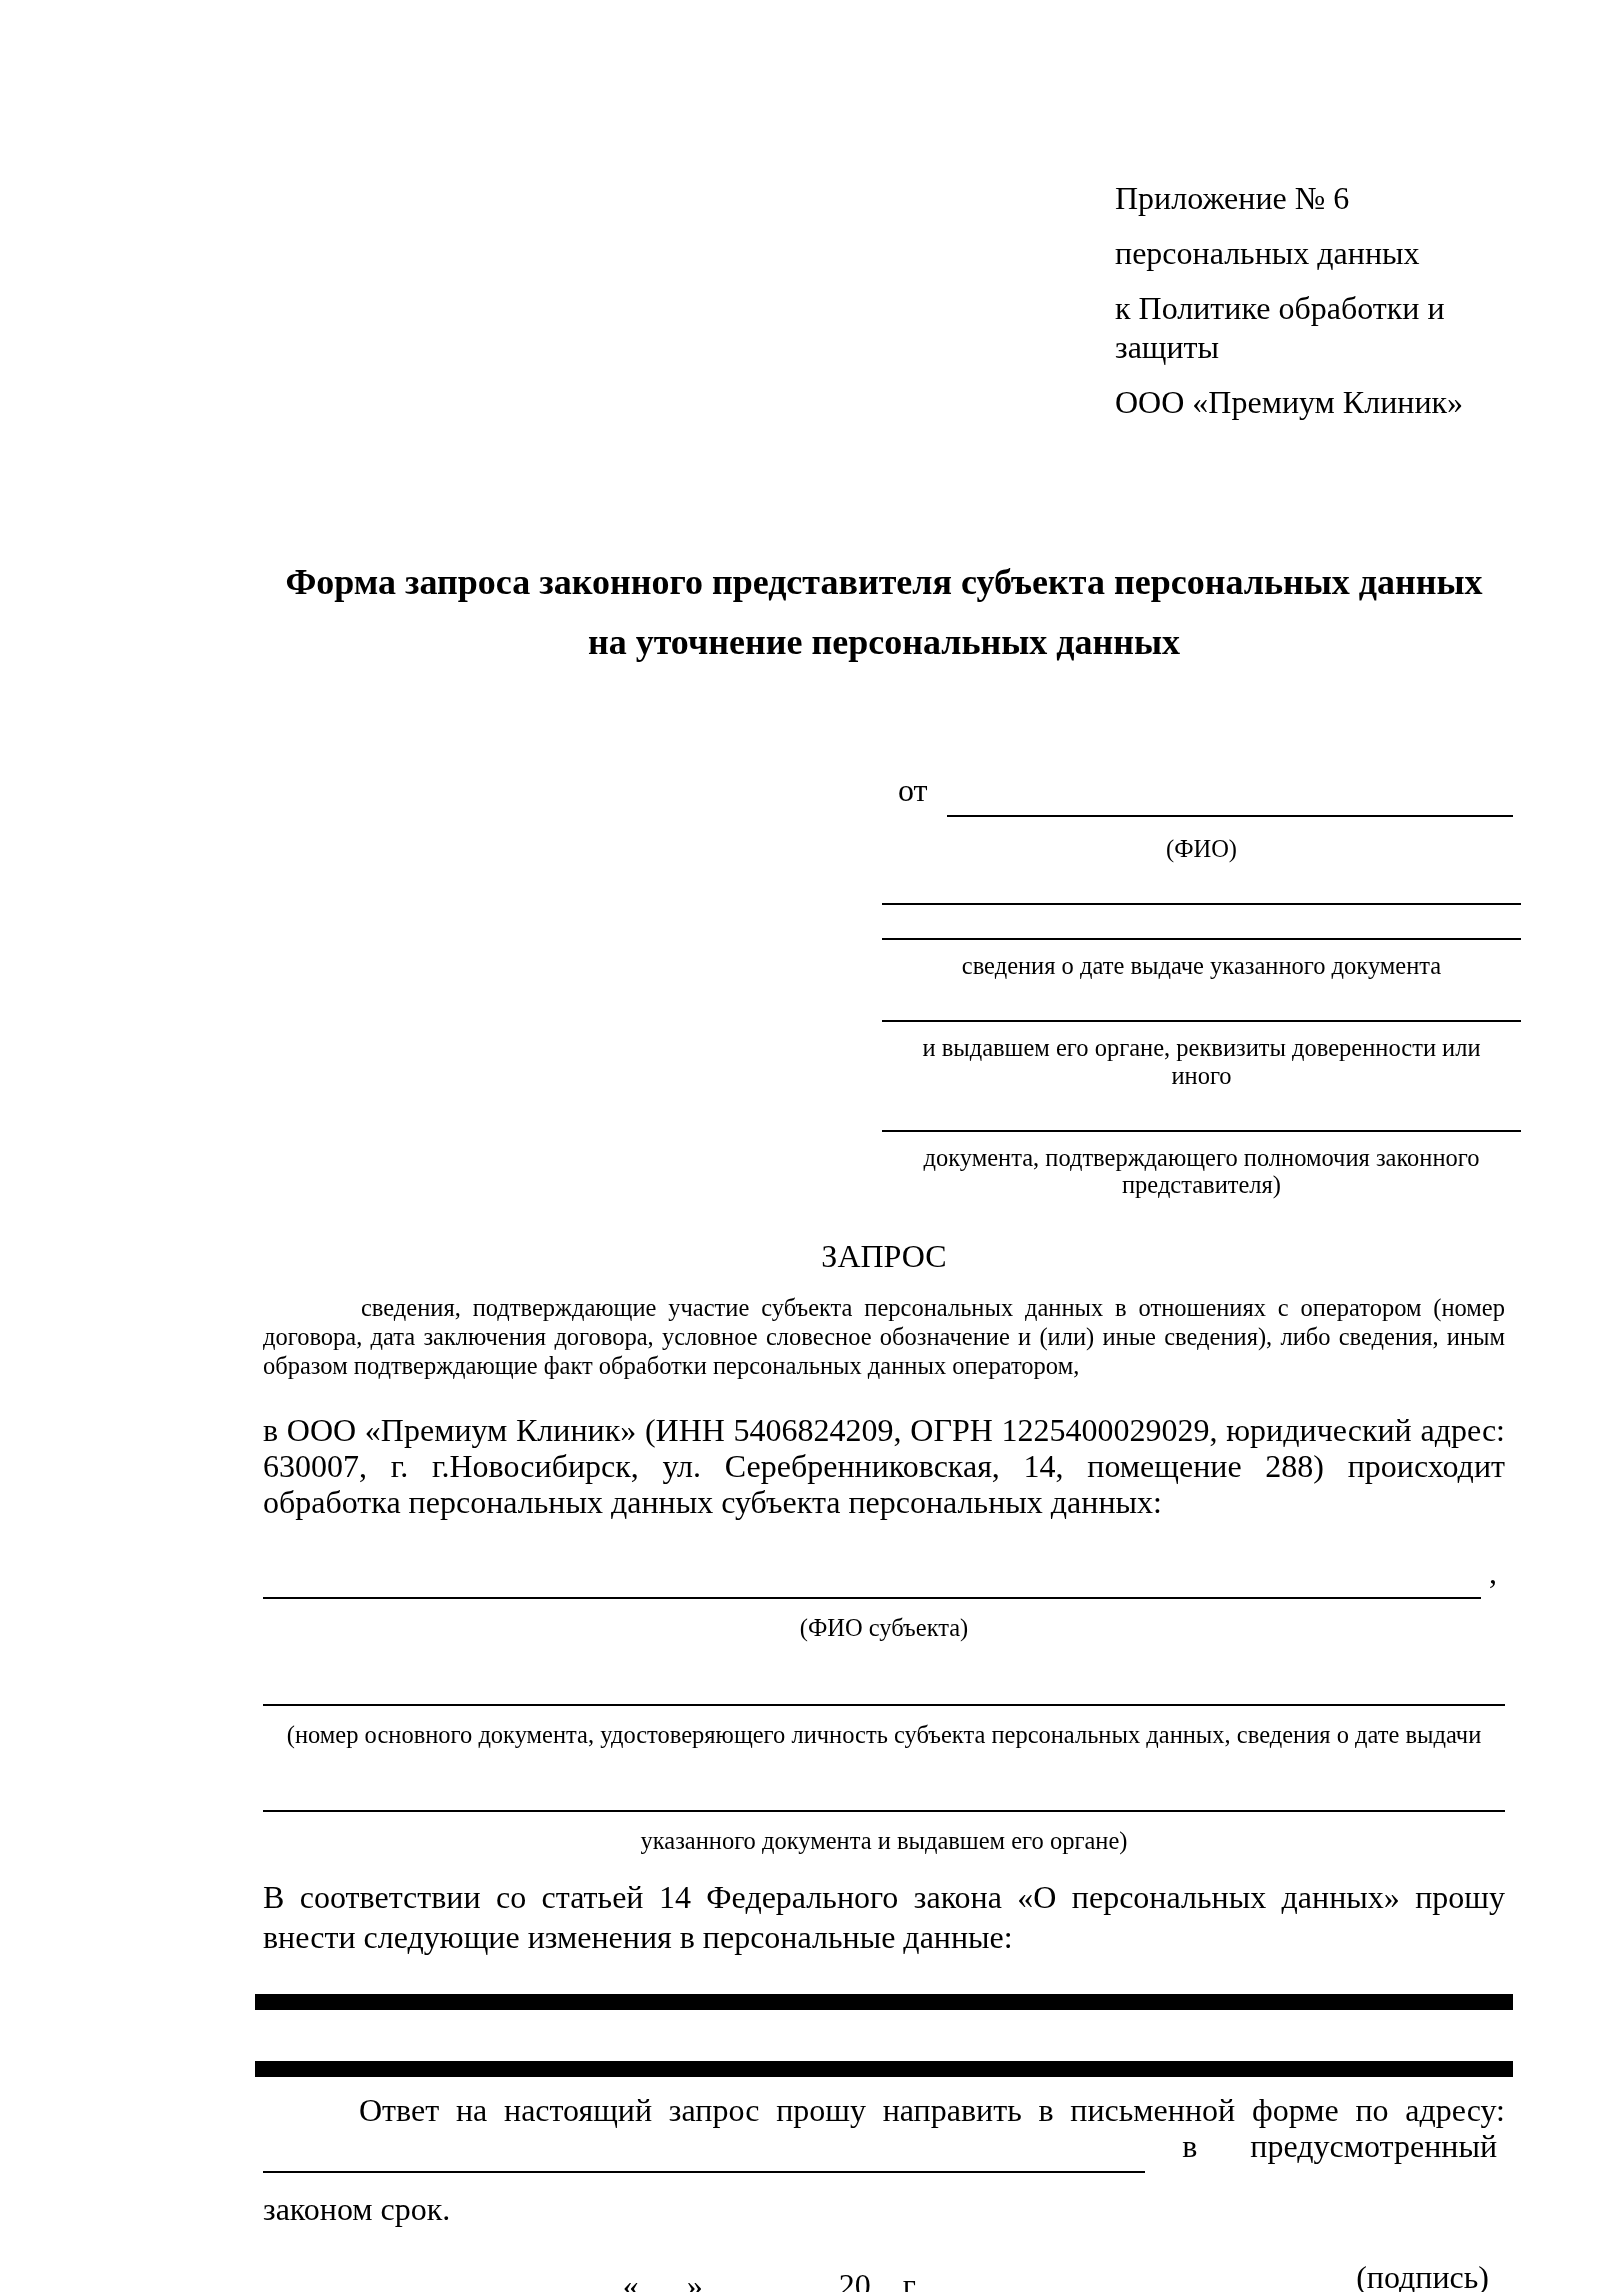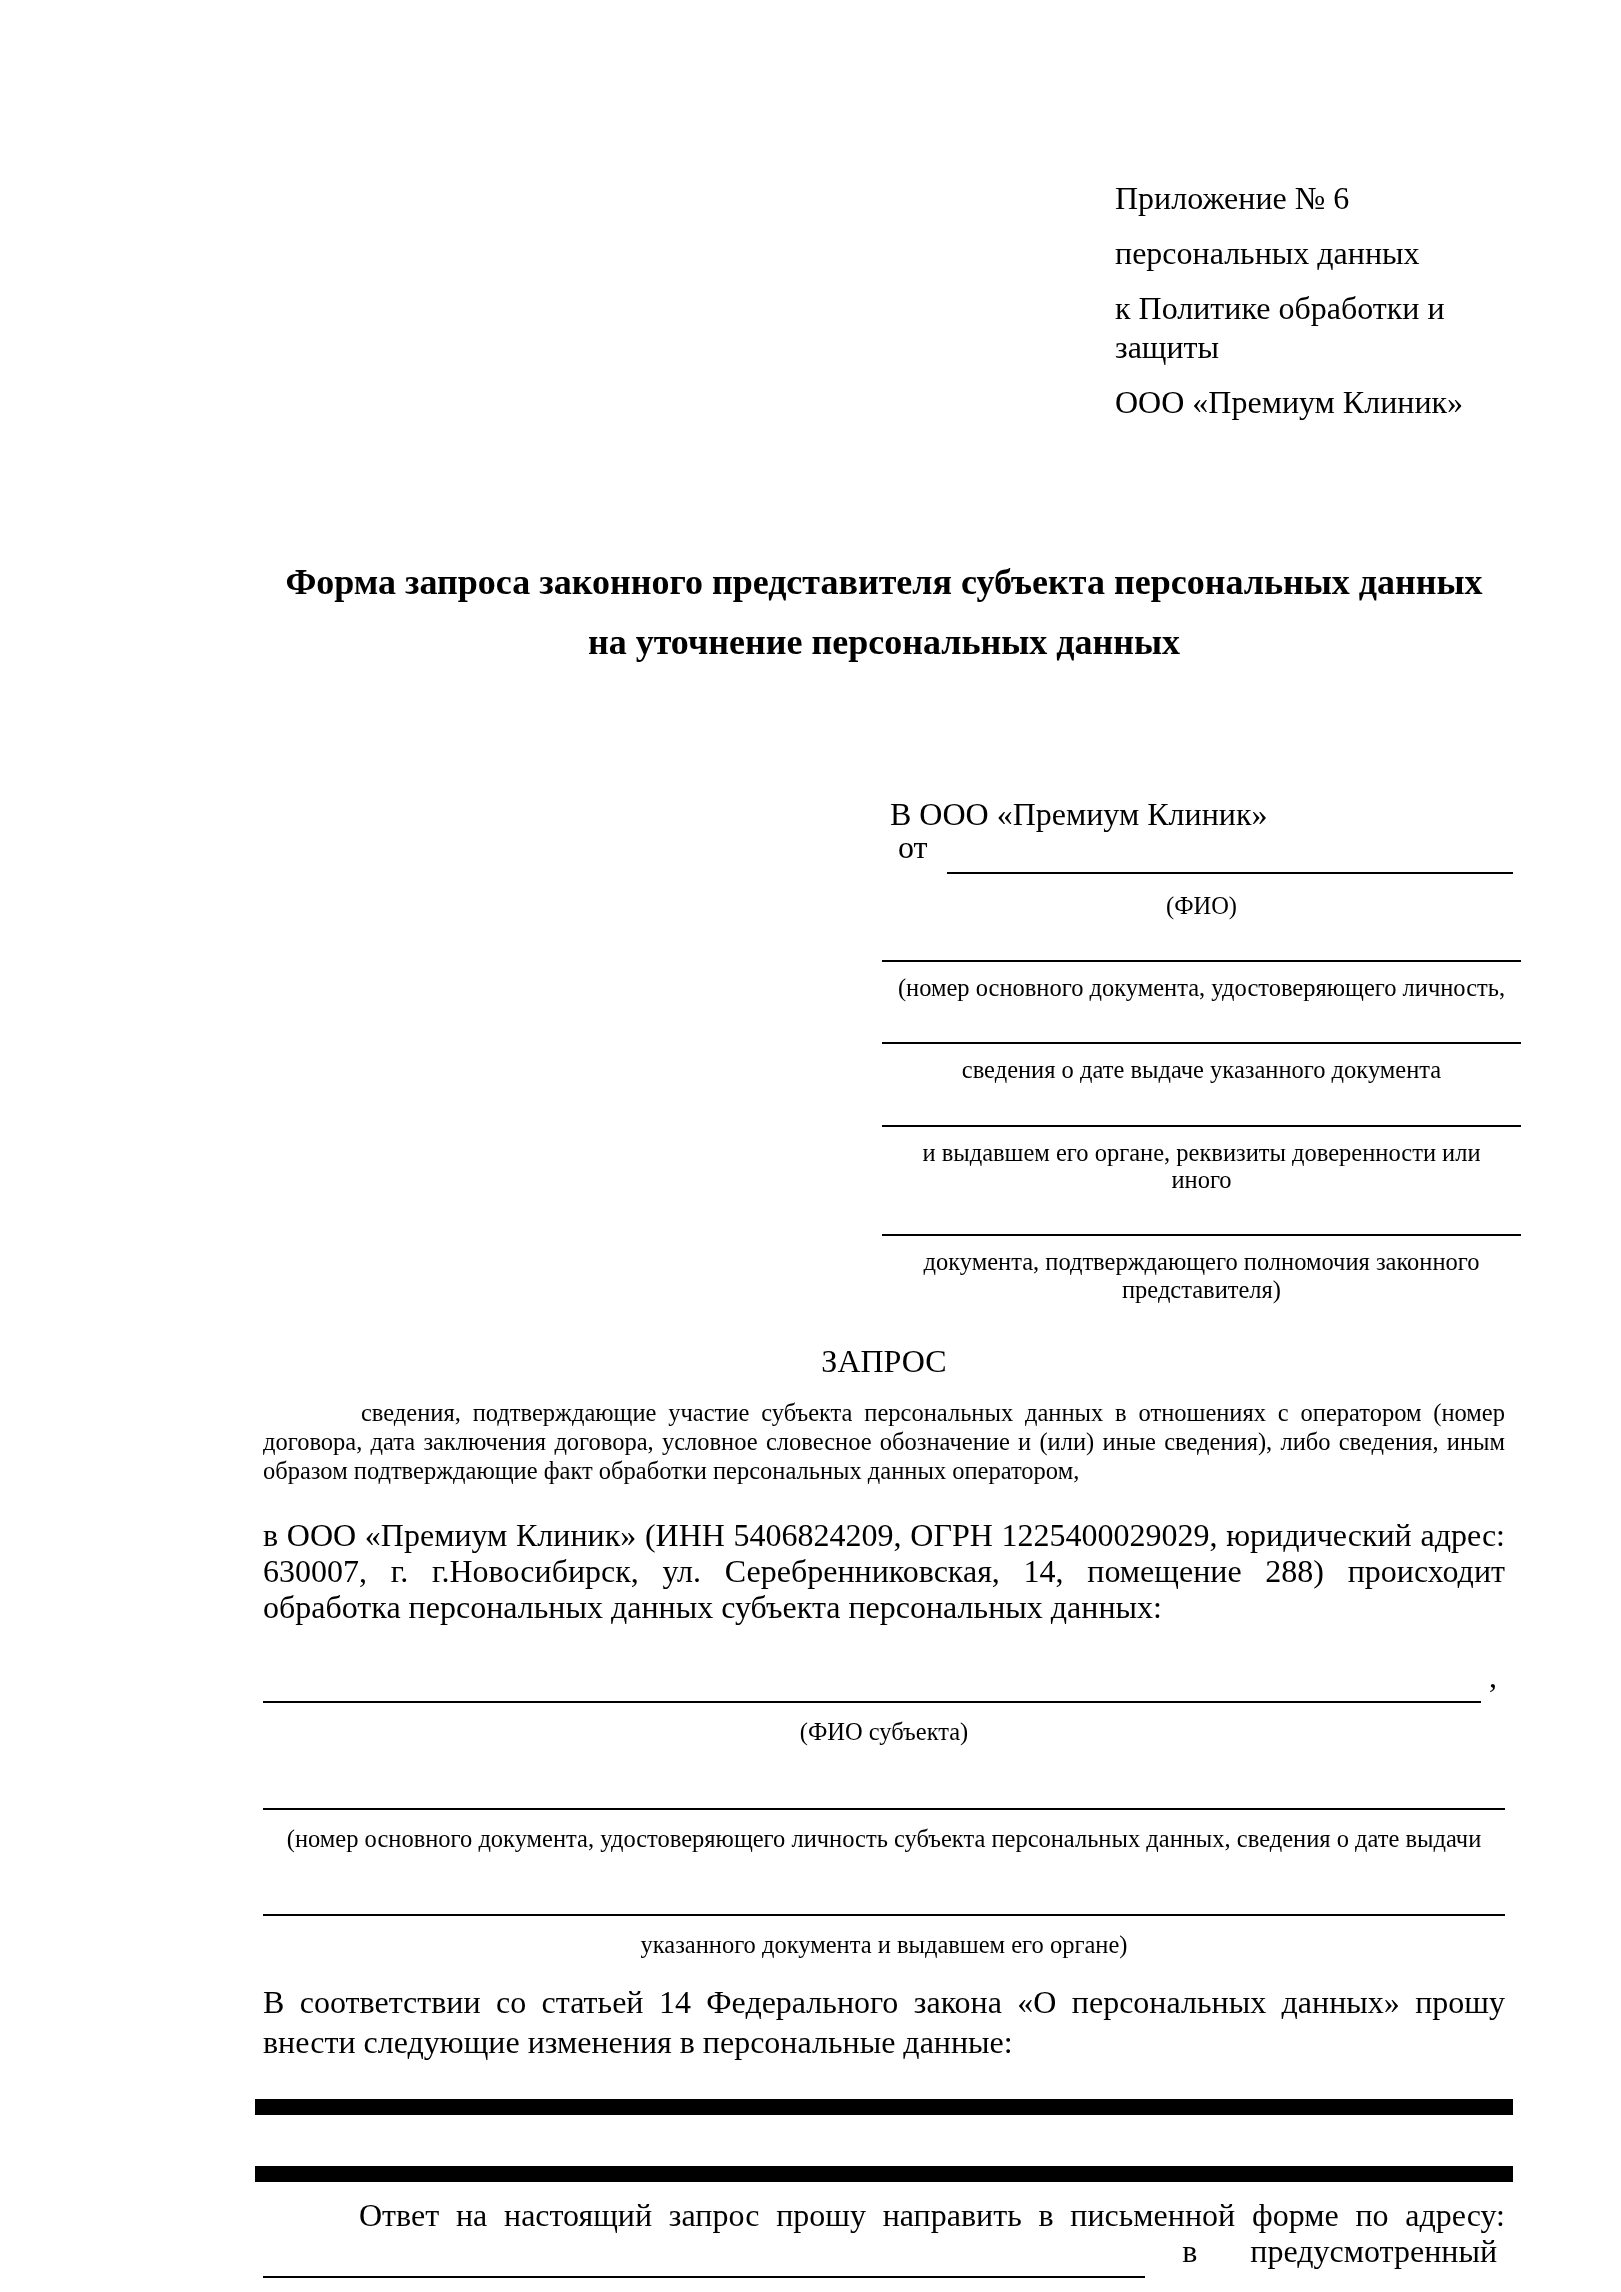--- a/index.html
+++ b/index.html
@@ -74,29 +74,27 @@
       <div>к Политике обработки и защиты</div>
       <div>ООО «Премиум Клиник»</div>
     </div>
 
     <div class="title">
       <div>Форма запроса законного представителя субъекта персональных данных</div>
       <div>на уточнение персональных данных</div>
     </div>
 
     <div class="addr">
-      <div class="addr-org">В ООО «Премиум Клиник»</div>
       <div class="addr-from">
         <span>от</span>
         <span class="fill"></span>
       </div>
       <div class="cap cap-fio">(ФИО)</div>
 
       <div class="bl"></div>
-      <div class="cap">(номер основного документа, удостоверяющего личность,</div>
       <div class="bl"></div>
       <div class="cap">сведения о дате выдаче указанного документа</div>
       <div class="bl"></div>
       <div class="cap">и выдавшем его органе, реквизиты доверенности или иного</div>
       <div class="bl"></div>
       <div class="cap">документа, подтверждающего полномочия законного представителя)</div>
     </div>
 
     <div class="zapros">ЗАПРОС</div>
 

